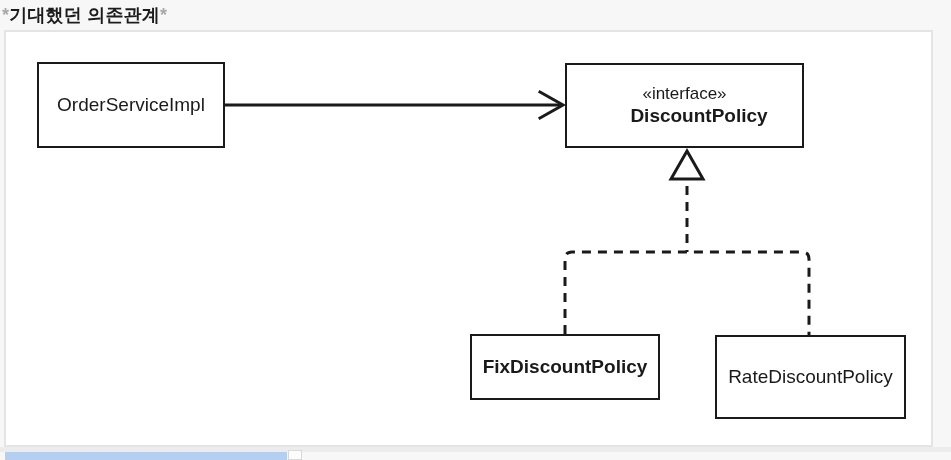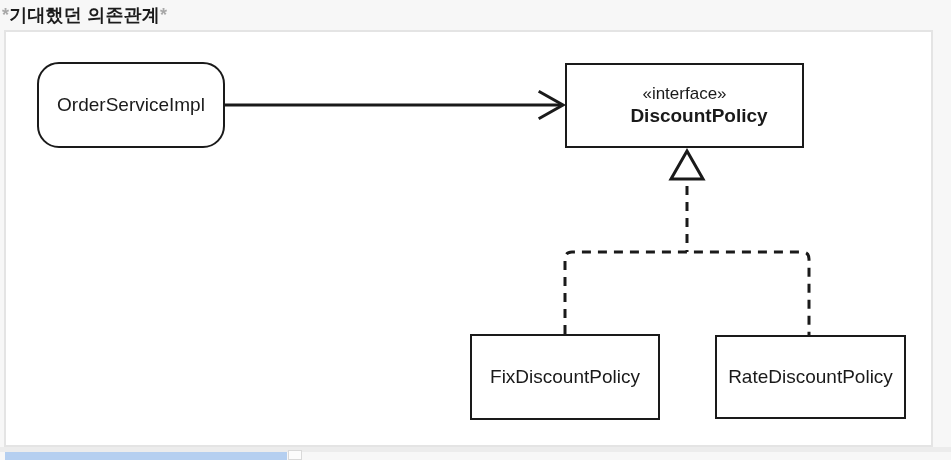--- a/index.html
+++ b/index.html
@@ -42,23 +42,23 @@
     border: 2px solid #1a1a1a;
     display: flex;
     flex-direction: column;
     align-items: center;
     justify-content: center;
     font-size: 19px;
     color: #1a1a1a;
     text-align: center;
     line-height: 1.25;
   }
-  .node-order    { left: 31px;  top: 30px;  width: 188px; height: 86px; border-radius: 22px; }
+  .node-order    { left: 31px;  top: 30px;  width: 188px; height: 86px; }
   .node-discount { left: 559px; top: 31px;  width: 239px; height: 85px; }
-  .node-fix      { left: 464px; top: 302px; width: 190px; height: 86px; }
+  .node-fix      { left: 464px; top: 302px; width: 190px; height: 66px; font-weight: bold; }
   .node-rate     { left: 709px; top: 303px; width: 191px; height: 84px; }
   .stereotype { font-size: 17px; font-weight: normal; }
   .node-name-bold { font-size: 19px; font-weight: bold; margin-left: 29px; }
   .below-strip {
     position: absolute;
     left: 0; top: 447px;
     width: 951px; height: 5px;
     background: #ececec;
   }
   .bottom-partial-bar {

